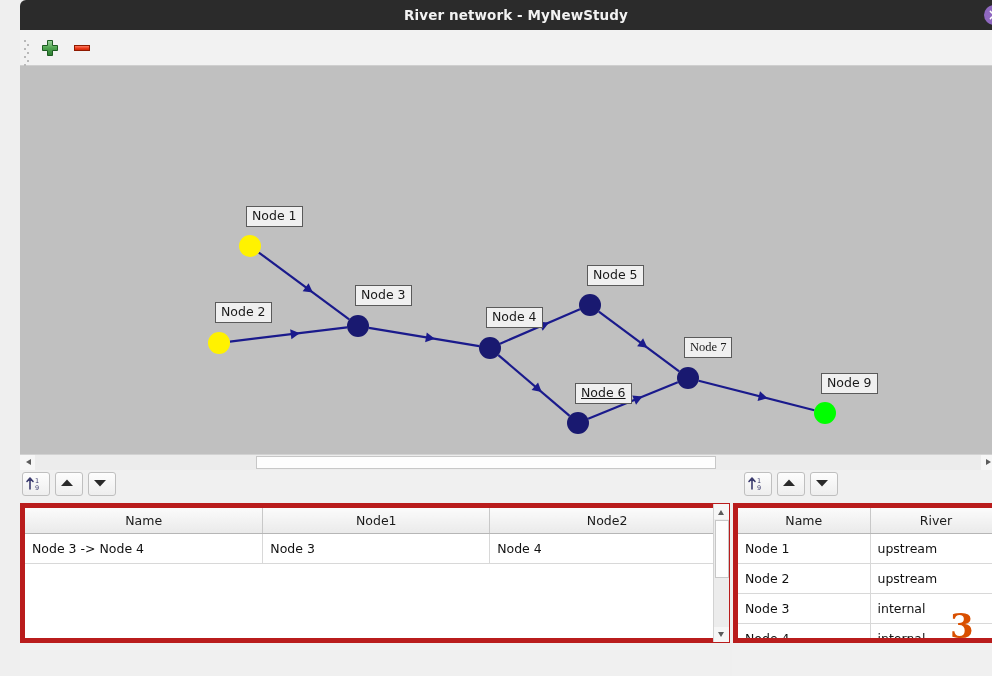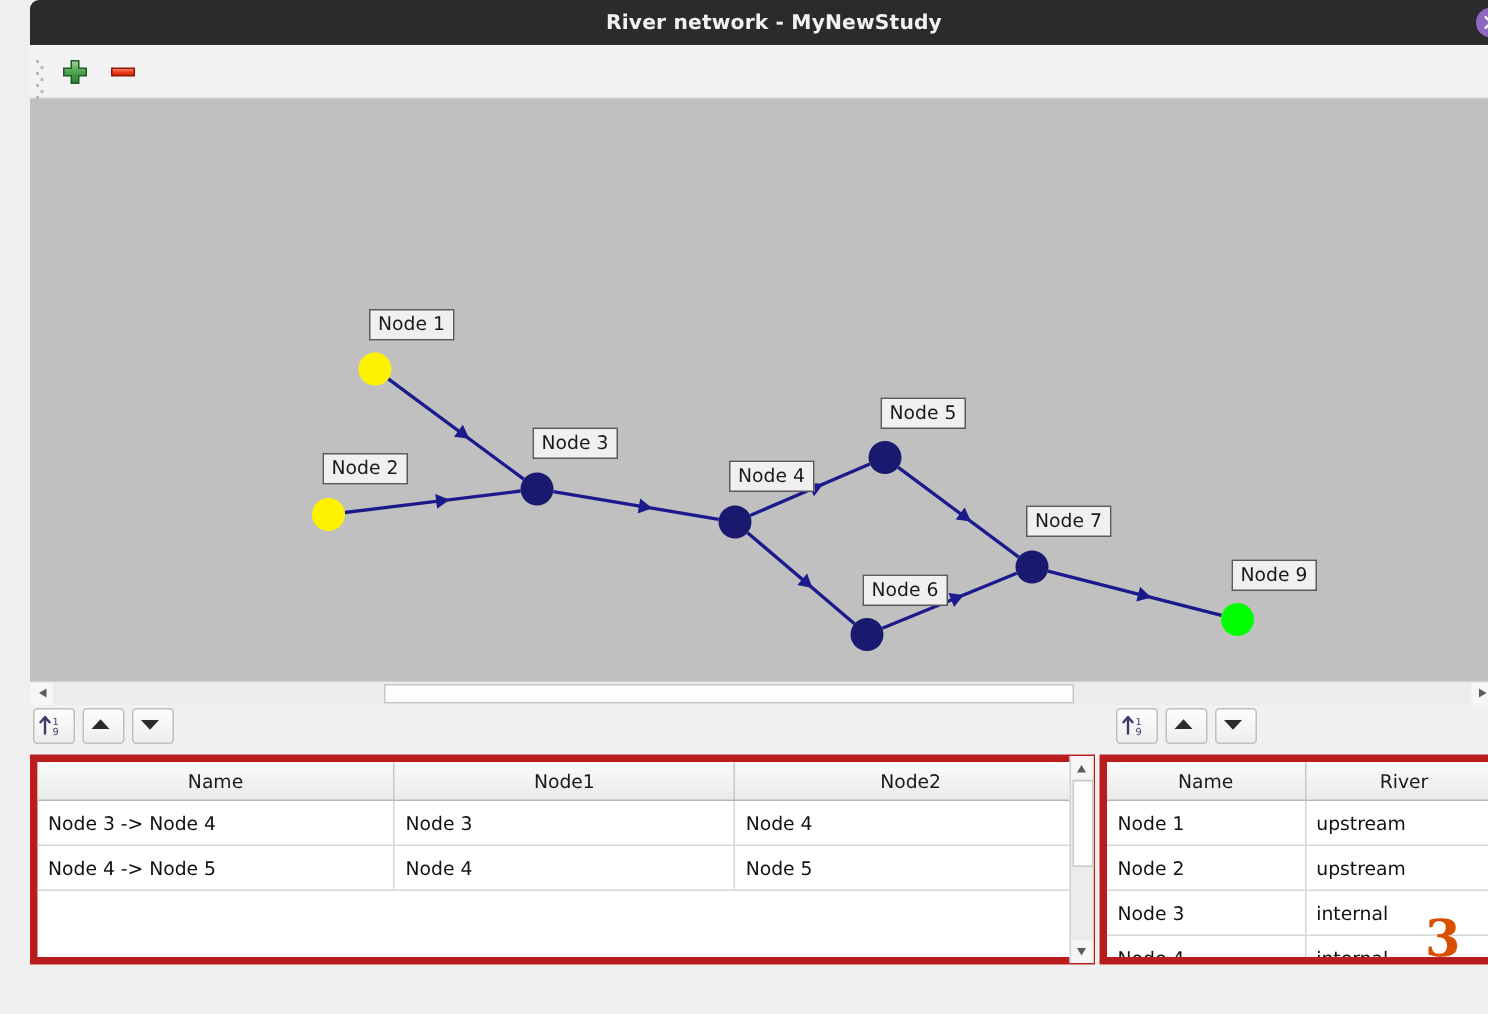--- a/index.html
+++ b/index.html
@@ -308,22 +308,22 @@
           <circle cx="558" cy="357" r="11" fill="#191970"></circle>
           <circle cx="668" cy="312" r="11" fill="#191970"></circle>
           <circle cx="805" cy="347" r="11" fill="#00FF00"></circle>
         </svg>
       <div id="node-labels">
           <div class="node-label" style="left: 226px; top: 140px;">Node 1</div>
           <div class="node-label" style="left: 195px; top: 236px;">Node 2</div>
           <div class="node-label" style="left: 335px; top: 219px;">Node 3</div>
           <div class="node-label" style="left: 466px; top: 241px;">Node 4</div>
           <div class="node-label" style="left: 567px; top: 199px;">Node 5</div>
-          <div class="node-label" style="left: 555px; top: 317px;">Node 6</div>
-          <div class="node-label" style="left: 664px; top: 271px;">Node 7</div>
+          <div class="node-label" style="left: 555px; top: 317px; text-decoration: underline;">Node 6</div>
+          <div class="node-label" style="left: 664px; top: 271px; font-family: Liberation Serif, serif;">Node 7</div>
           <div class="node-label" style="left: 801px; top: 307px;">Node 9</div>
         </div>
     </div>
 
     <div class="marker-num" style="left:938px; top:404px;">
       <span>1</span>
     </div>
 
     <div class="sb-v" style="right:0; top:0; height:388px;">
       <div class="sb-track" style="left:0;top:15px;right:0;bottom:15px;"></div>
@@ -396,25 +396,20 @@
               <th>Node1</th>
               <th>Node2</th>
             </tr>
           </thead>
         <tbody>
             <tr>
               <td>Node 3 -&gt; Node 4</td>
               <td>Node 3</td>
               <td>Node 4</td>
             </tr>
-            <tr>
-              <td>Node 4 -&gt; Node 5</td>
-              <td>Node 4</td>
-              <td>Node 5</td>
-            </tr>
           </tbody>
       </table>
     </div>
 
     <div class="sb-v" style="left:693px; top:34px; height:138px; background:#f2f2f2;">
       <div class="sb-track" style="left:0;top:15px;right:0;bottom:15px;"></div>
       <div class="sb-arrow" style="left:0; top:0;">
         <div class="tri" style="left:4px;top:6px;border-left:3.5px solid transparent;border-right:3.5px solid transparent;border-bottom:5px solid #5b5b5b;"></div>
       </div>
       <div class="sb-arrow" style="left:0; bottom:0;">

